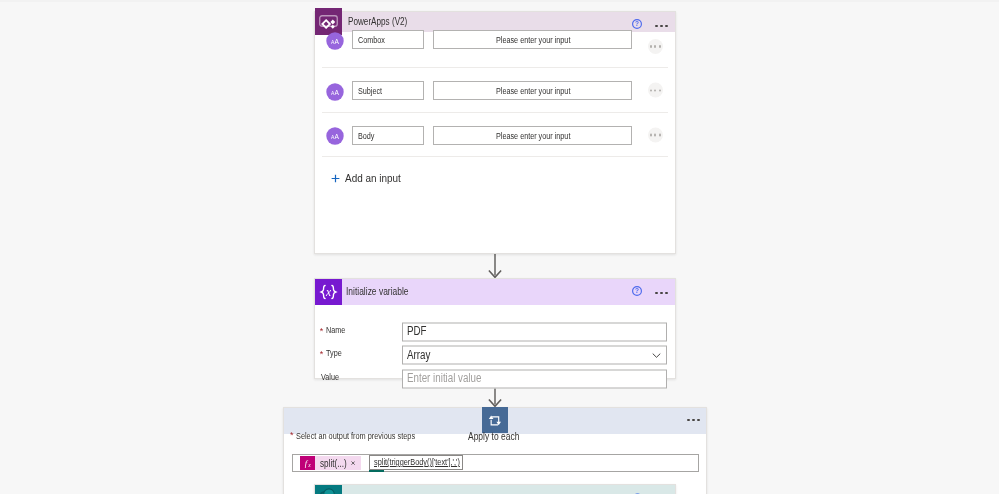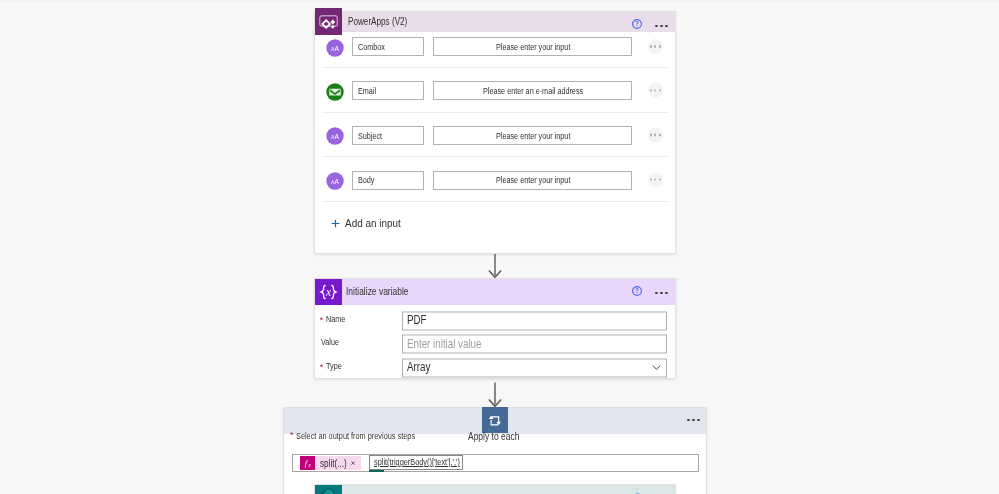--- a/index.html
+++ b/index.html
@@ -24,21 +24,21 @@
   .dots3 i{width:2.3px;height:2.3px;border-radius:50%;background:#484644;display:block;}
 
   
   #papps{left:314px;top:10.5px;width:362px;height:243px;}
   #papps .cardhead{height:20px;background:#e9dde9;}
   #papps .cardicon{width:27px;height:27px;background:#742774;margin:-1px 0 -1px 0;}
   #papps .cardtitle{margin-left:6px;}
   #papps .headright{right:7.5px;top:0;height:27px;}
 
   .prow{position:relative;height:44.75px;display:flex;align-items:flex-start;padding-top:14.8px;box-sizing:border-box;}
-  .prow:first-child{height:36.4px;padding-top:7px;}
+  .prow:first-child{height:36.4px;padding-top:0;}
   .prow .divider{position:absolute;left:7px;right:7px;bottom:0;height:1px;background:#edebe9;}
   .pavatar{width:18px;height:18px;border-radius:50%;margin-left:11.3px;flex:none;
            display:flex;align-items:center;justify-content:center;}
   .fld{height:19px;border:1px solid #b3b2b1;background:#fff;box-sizing:border-box;
        display:flex;align-items:center;font-size:8.9px;color:#323130;padding-left:5px;
        overflow:hidden;}
   .fld{position:relative;top:-1.3px;}
   .fld.namebox{margin-left:8px;width:72px;}
   .fld.valbox{margin-left:8.5px;width:199px;justify-content:center;}
   .rowdots{position:absolute;left:332.8px;top:50%;transform:translateY(-50%);
@@ -53,21 +53,21 @@
             transform:scaleX(0.975);transform-origin:left center;white-space:nowrap;}
 
   
   #initvar{left:314px;top:278px;width:362px;height:101px;}
   #initvar .cardhead{height:26px;background:#e9d6fa;}
   #initvar .cardicon{width:27px;height:26px;background:#7719d0;margin:-1px 0 -1px 0;}
   #initvar .cardtitle{margin-left:3.5px;transform:scaleX(0.846);}
   #initvar .headright{right:7.5px;top:0;height:26px;}
 
   .ivrow{position:relative;height:23.5px;}
-  #iv-rows{padding-top:4px;}
+  #iv-rows{padding-top:15px;}
   .ivlabel{position:absolute;left:6.3px;top:50%;transform:translateY(-50%);
            font-size:8.9px;color:#323130;white-space:nowrap;}
   .ivlabel .sq{vertical-align:top;}
   .req{color:#a4262c;font-size:9px;margin-right:1px;position:relative;top:-1px;left:-1.5px;}
   .ivfield{position:absolute;left:87px;top:50%;transform:translateY(-50%);
            width:265px;height:19px;border:1px solid #b0afae;background:#fff;box-sizing:border-box;
            display:flex;align-items:center;font-size:12px;padding-left:3.5px;color:#323130;overflow:hidden;}
   .ivfield .sq{position:relative;top:-1px;}
   .ivlabel .sq{position:relative;top:-2px;}
   .ivfield.ph{color:#a19f9d;}
@@ -158,41 +158,20 @@
         </span>
         <span class="rowdots">
           <i></i>
           <i></i>
           <i></i>
         </span>
         <span class="divider"></span>
       </div>
       <div class="prow">
         <span class="pavatar">
-          <svg width="18" height="18" viewBox="0 0 36 36">
-            <circle cx="18" cy="18" r="17.4" fill="#178117"></circle>
-            <path d="M7.6 11.6 h20.8 a1 1 0 0 1 1 1 v11.4 a1 1 0 0 1 -1 1 h-20.8 a1 1 0 0 1 -1 -1 v-11.4 a1 1 0 0 1 1 -1 z" fill="#ffffff" fill-opacity="0.88"></path>
-            <path d="M8.2 12.6 L18 20.2 L27.8 12.6 L27.8 17.2 L18 24.2 L8.2 17.2 Z" fill="#178117"></path>
-          </svg>
-        </span>
-        <span class="fld namebox">
-          <span class="sq" style="margin-right: -3.35px;">Email</span>
-        </span>
-        <span class="fld valbox">
-          <span class="sq" style="margin-right: -18.52px;">Please enter an e-mail address</span>
-        </span>
-        <span class="rowdots">
-          <i></i>
-          <i></i>
-          <i></i>
-        </span>
-        <span class="divider"></span>
-      </div>
-      <div class="prow">
-        <span class="pavatar">
           <svg width="18" height="18" viewBox="0 0 18 18">
             <circle cx="9" cy="9" r="8.7" fill="#9765dd"></circle>
             <text x="10.6" y="12.3" text-anchor="middle" font-family="Liberation Sans, sans-serif" font-size="6.6" fill="#fff">A</text>
             <text x="6.7" y="12.3" text-anchor="middle" font-family="Liberation Sans, sans-serif" font-size="5.0" fill="#fff">A</text>
           </svg>
         </span>
         <span class="fld namebox">
           <span class="sq" style="margin-right: -4.46px;">Subject</span>
         </span>
         <span class="fld valbox">
@@ -262,34 +241,34 @@
     </div>
   </div>
   <div id="iv-rows">
       <div class="ivrow">
         <span class="ivlabel"><span class="req">*</span><span class="sq" style="margin-right: -3.57px;">Name</span></span>
         <span class="ivfield">
           <span class="sq" style="margin-right: -2.68px;">PDF</span>
         </span>
       </div>
       <div class="ivrow">
-        <span class="ivlabel"><span class="sq" style="margin-right: -3.32px;">Value</span></span>
-        <span class="ivfield ph">
-          <span class="sq" style="margin-right: -10.19px;">Enter initial value</span>
-        </span>
-      </div>
-      <div class="ivrow">
         <span class="ivlabel"><span class="req">*</span><span class="sq" style="margin-right: -2.9px;">Type</span></span>
         <span class="ivfield">
           <span class="sq" style="margin-right: -3.2px;">Array</span>
           <span class="chev">
             <svg width="9" height="6" viewBox="0 0 10 6">
               <path d="M0.8 0.9 L5 5 L9.2 0.9" fill="none" stroke="#323130" stroke-width="1"></path>
             </svg>
           </span>
+        </span>
+      </div>
+      <div class="ivrow">
+        <span class="ivlabel"><span class="sq" style="margin-right: -3.32px;">Value</span></span>
+        <span class="ivfield ph">
+          <span class="sq" style="margin-right: -10.19px;">Enter initial value</span>
         </span>
       </div>
     </div>
 </div>
 
 <div class="card" id="applyeach">
   <div class="cardhead">
     <div class="cardicon">
       <svg width="14" height="13" viewBox="0 0 28 26">
         <path d="M6.3 13.4 V23.6 H20.0" fill="none" stroke="#fff" stroke-width="2.3"></path>

